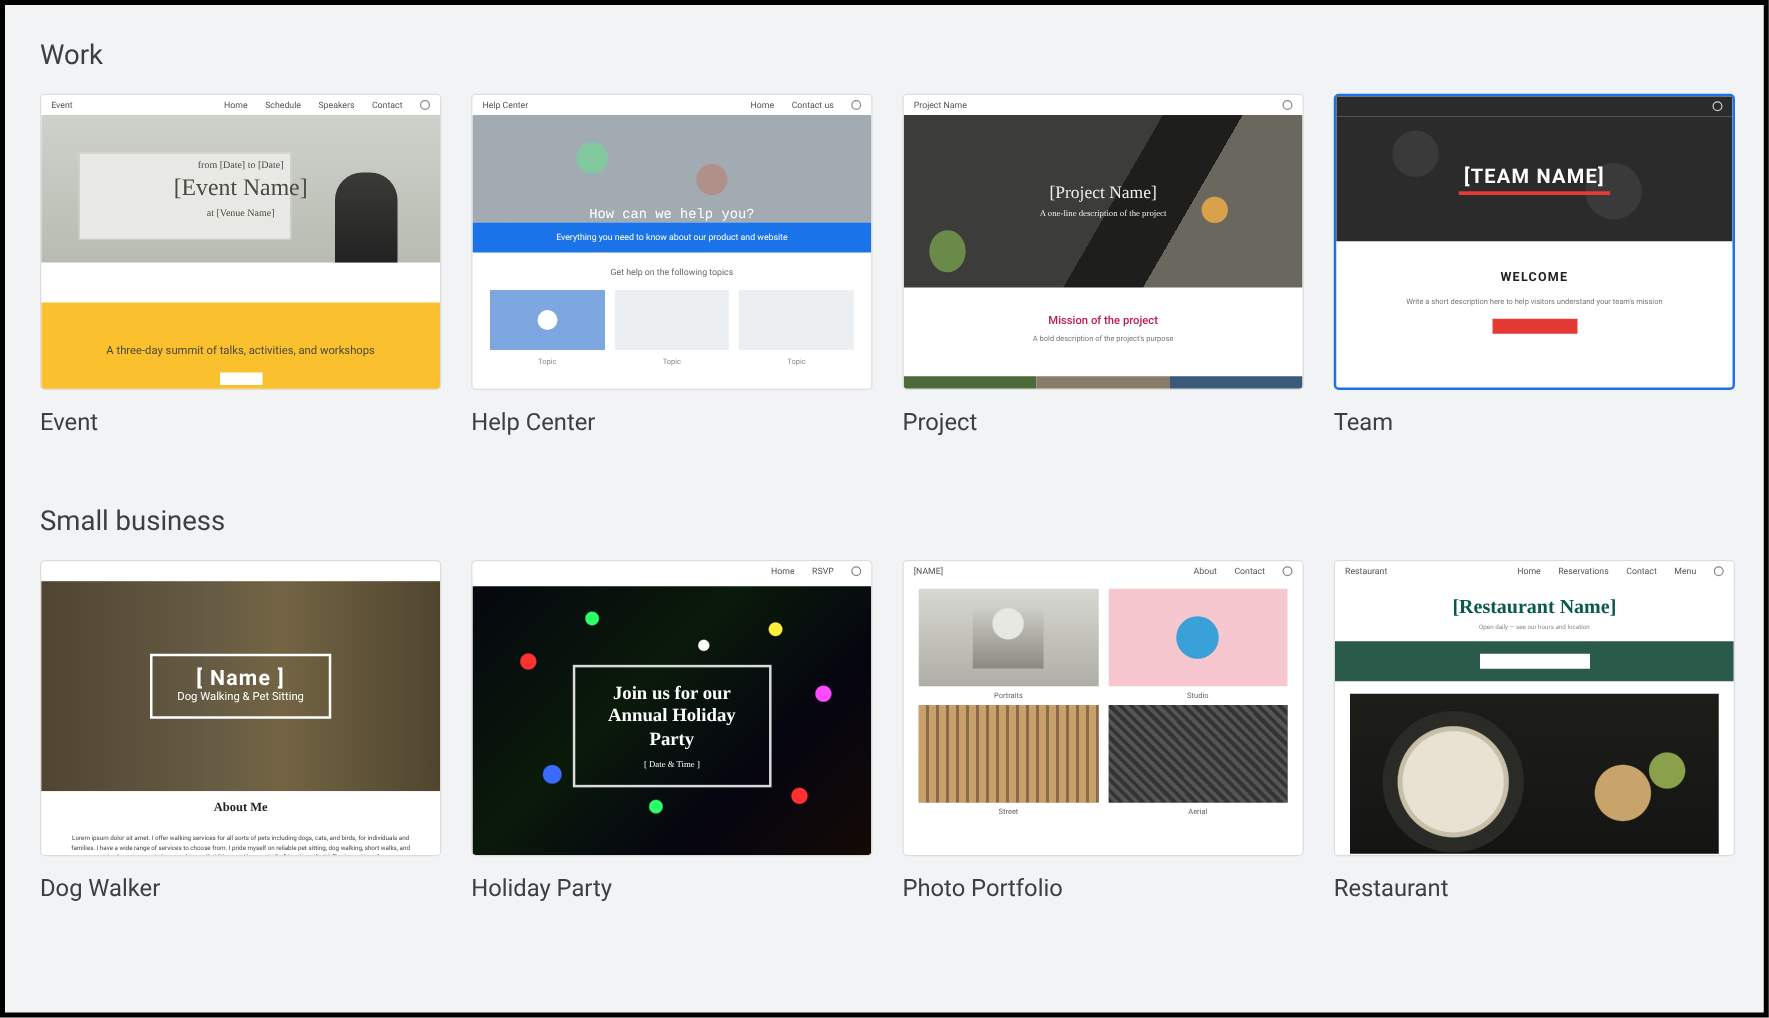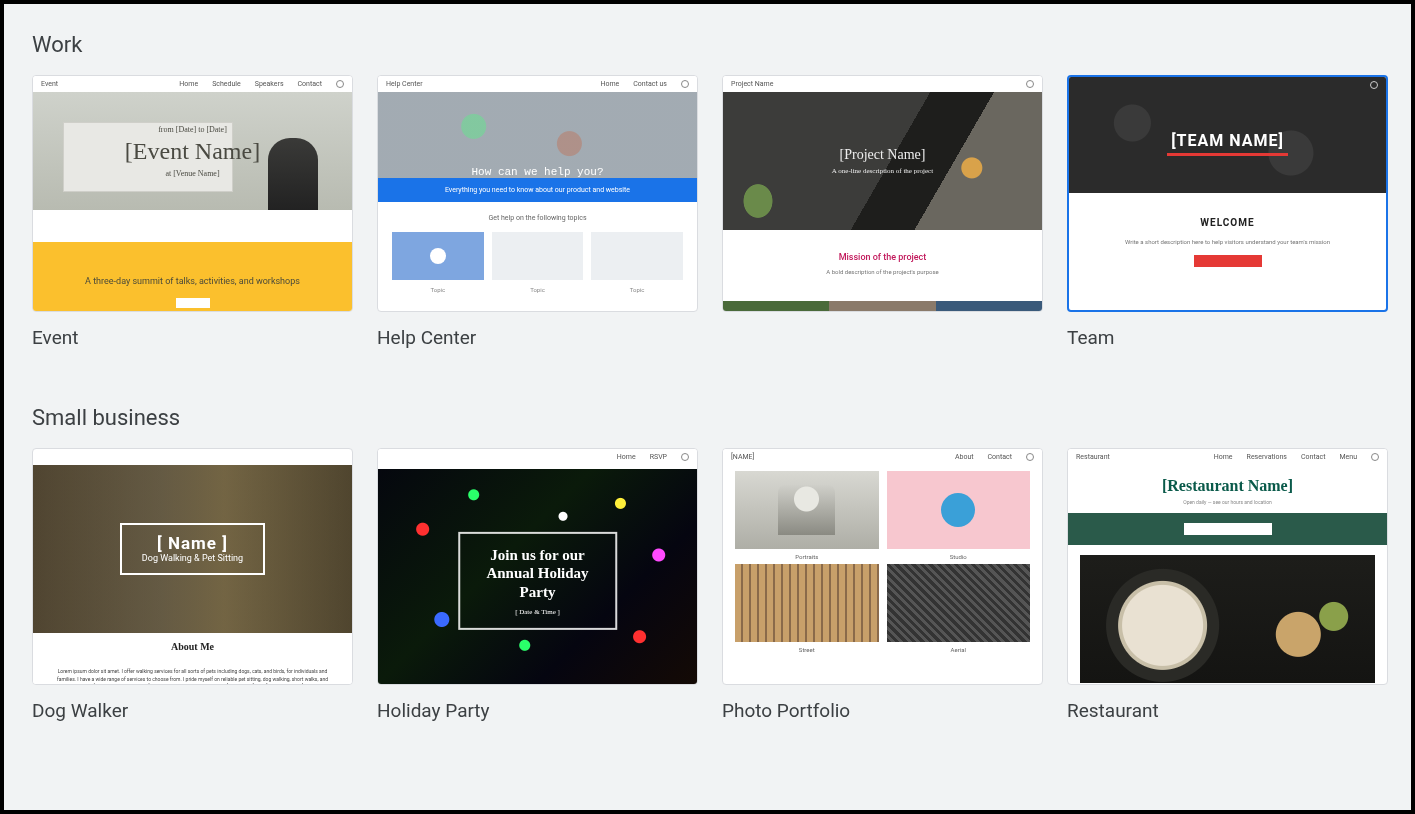--- a/index.html
+++ b/index.html
@@ -59,21 +59,21 @@
     height: 118px; background: linear-gradient(#cfd2cb,#b8bbb1);
     display: flex; flex-direction: column; align-items: center; justify-content: center;
     color: #4a4a42; font-family: Georgia, serif;
     position: relative;
   }
   .ev-hero .woman {
     position:absolute; right:34px; bottom:0; width:50px; height:72px;
     background: linear-gradient(#3a3a38,#222); border-radius: 22px 22px 0 0;
   }
   .ev-hero .board { position:absolute; left:30px; top:30px; width:170px; height:70px; background:#e8e8e4; border:1px solid #cfcfc9;}
-  .ev-title { font-size: 24px; position: relative; z-index:2;}
+  .ev-title { font-size: 19px; position: relative; z-index:2;}
   .ev-sub { font-size: 8px; margin-top:4px; position:relative; z-index:2;}
   .ev-pre { font-size: 8px; margin-bottom:4px; position:relative; z-index:2;}
   .ev-band {
     background: #fbc02d; height: 103px; text-align:center; padding-top: 34px;
     color: #4a4a3a; font-size: 9px; margin-top: 32px;
   }
   .ev-band .btn { width: 34px; height:10px; background:#fff; margin: 12px auto 0; }
 
   
   .hc-hero {
@@ -268,20 +268,21 @@
       <div class="pj-body">
         <div class="pj-mission">Mission of the project</div>
         <div class="pj-mission-sub">A bold description of the project's purpose</div>
       </div>
       <div class="pj-footer-imgs">
           <div></div>
           <div></div>
           <div></div>
         </div>
     </div>
+    <div class="card-label">Project</div>
   </div>
 
   <div class="card">
     <div class="thumb selected">
       <div class="mini-nav" style="background:#2b2b2b;color:#ccc">
         <span></span>
           <span class="right">
             <span class="dot" style="border-color:#ccc"></span>
           </span>
       </div>

